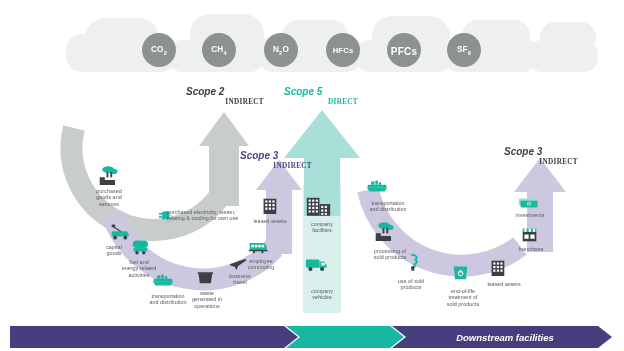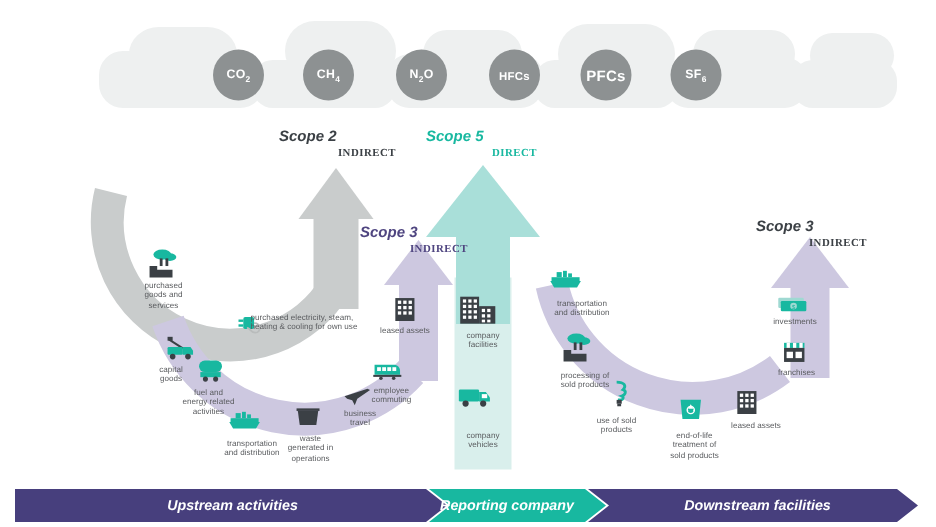--- a/index.html
+++ b/index.html
@@ -316,17 +316,15 @@
 sold products</div>
   <div class="lbl" style="left:385px;top:278px;width:52px;white-space:pre-line;">use of sold
 products</div>
   <div class="lbl" style="left:435px;top:288px;width:56px;white-space:pre-line;">end-of-life
 treatment of
 sold products</div>
   <div class="lbl" style="left:478px;top:281px;width:52px;white-space:pre-line;">leased assets</div>
   <div class="lbl" style="left:506px;top:246px;width:50px;white-space:pre-line;">franchises</div>
   <div class="lbl" style="left:504px;top:212px;width:52px;white-space:pre-line;">investments</div>
 
-  <div class="band" style="left:60px;top:332px;width:190px;">Upstream activities</div>
-  <div class="band" style="left:278px;top:332px;width:120px;">Reporting company</div>
   <div class="band" style="left:415px;top:332px;width:180px;">Downstream facilities</div>
 
 </div>
 
 </body></html>

